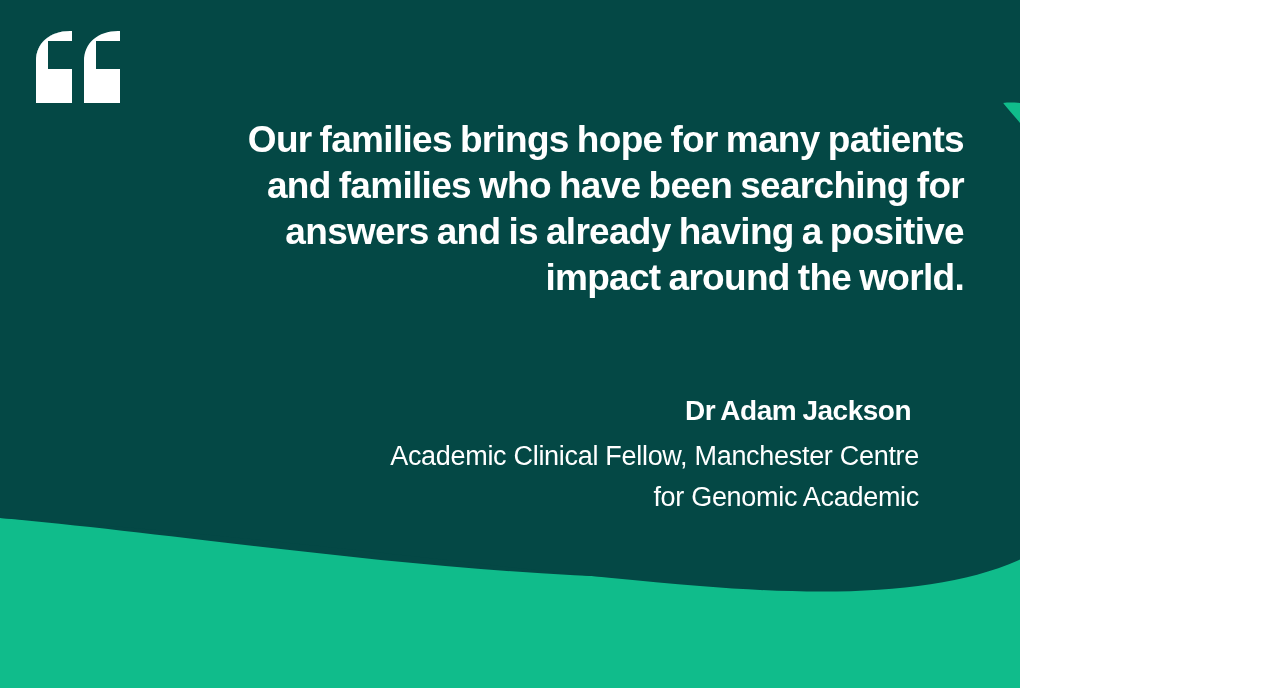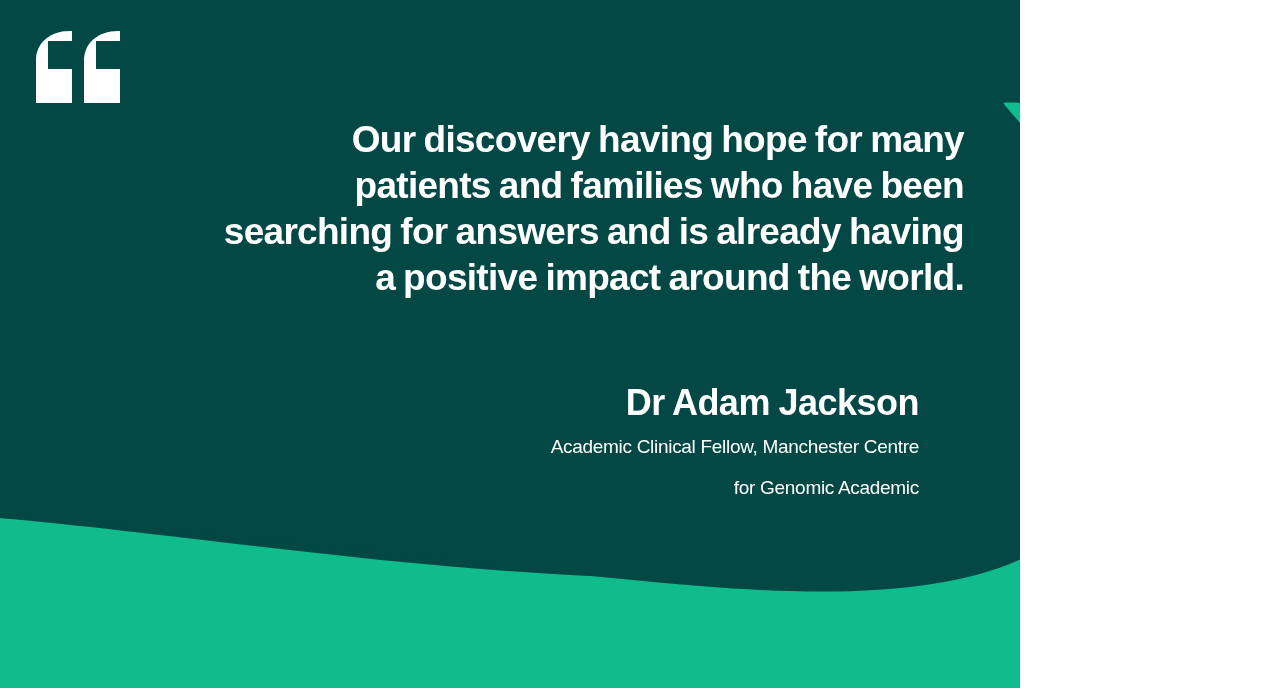--- a/index.html
+++ b/index.html
@@ -81,37 +81,37 @@
   }
 
   .attribution {
     position: absolute;
     top: 386px;
     left: 0;
     width: 700px;
   }
 
   .attrib-name {
-    margin: 0;
+    margin: 8px;
     color: #ffffff;
     font-family: "Liberation Sans", sans-serif;
     font-weight: bold;
-    font-size: 36px;
+    font-size: 28px;
     line-height: 34px;
     letter-spacing: -0.5px;
     word-spacing: -1px;
   }
 
   .attrib-role {
     margin: 0;
     margin-top: 6px;
     color: #ffffff;
     font-family: "Liberation Sans", sans-serif;
     font-weight: 300;
-    font-size: 19px;
+    font-size: 27px;
     line-height: 41px;
     letter-spacing: -0.3px;
   }
   .attrib-role .role-line { display: block; }
 </style>
 </head>
 <body>
 
 <div class="card">
 
@@ -171,21 +171,21 @@
                C 118,68 86,76 52,72
                C 30,69 12,62 4,55
                C 16,61 36,66 56,66
                C 86,66 110,57 114,44
                C 117,33 109,19 96,10 Z" fill="#ffffff"></path>
     </svg>
   </div>
 
   <div class="content">
 
-    <p class="quote-text">Our discovery having hope for many patients and families who have been searching for answers and is already having a positive impact around the world.</p>
+    <p class="quote-text">Our families brings hope for many patients and families who have been searching for answers and is already having a positive impact around the world.</p>
 
     <div class="attribution">
       <p class="attrib-name">Dr Adam Jackson</p>
       <p class="attrib-role">
         <span class="role-line">Academic Clinical Fellow, Manchester Centre</span>
         <span class="role-line">for Genomic Academic</span>
       </p>
     </div>
 
   </div>

